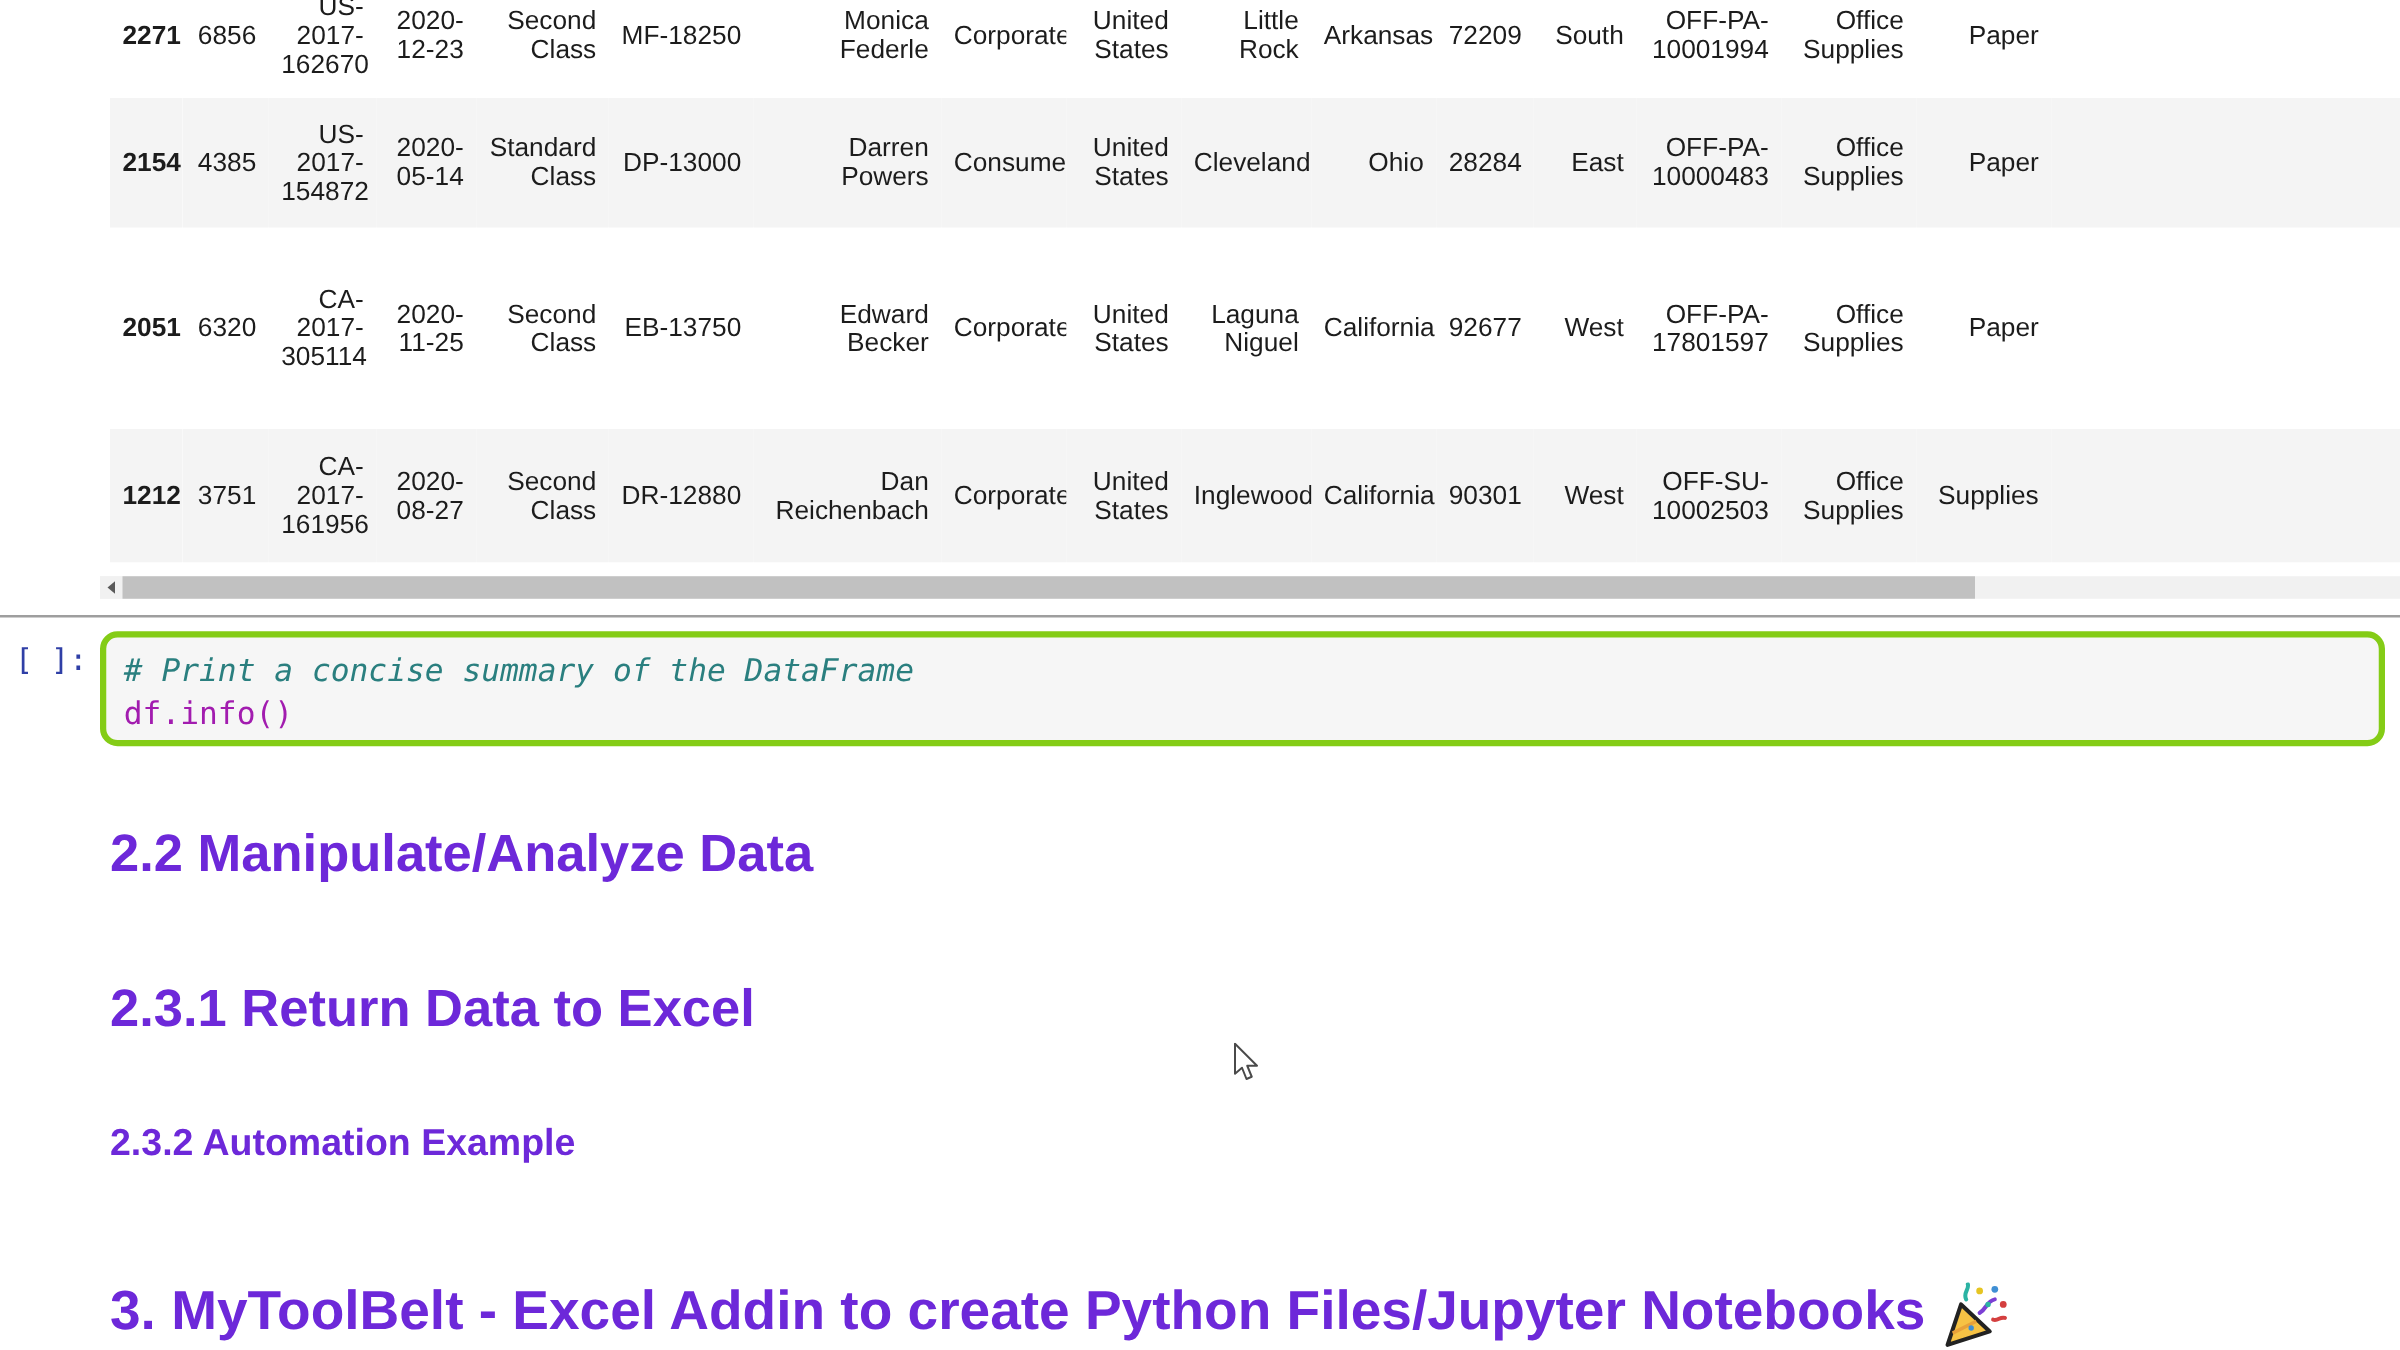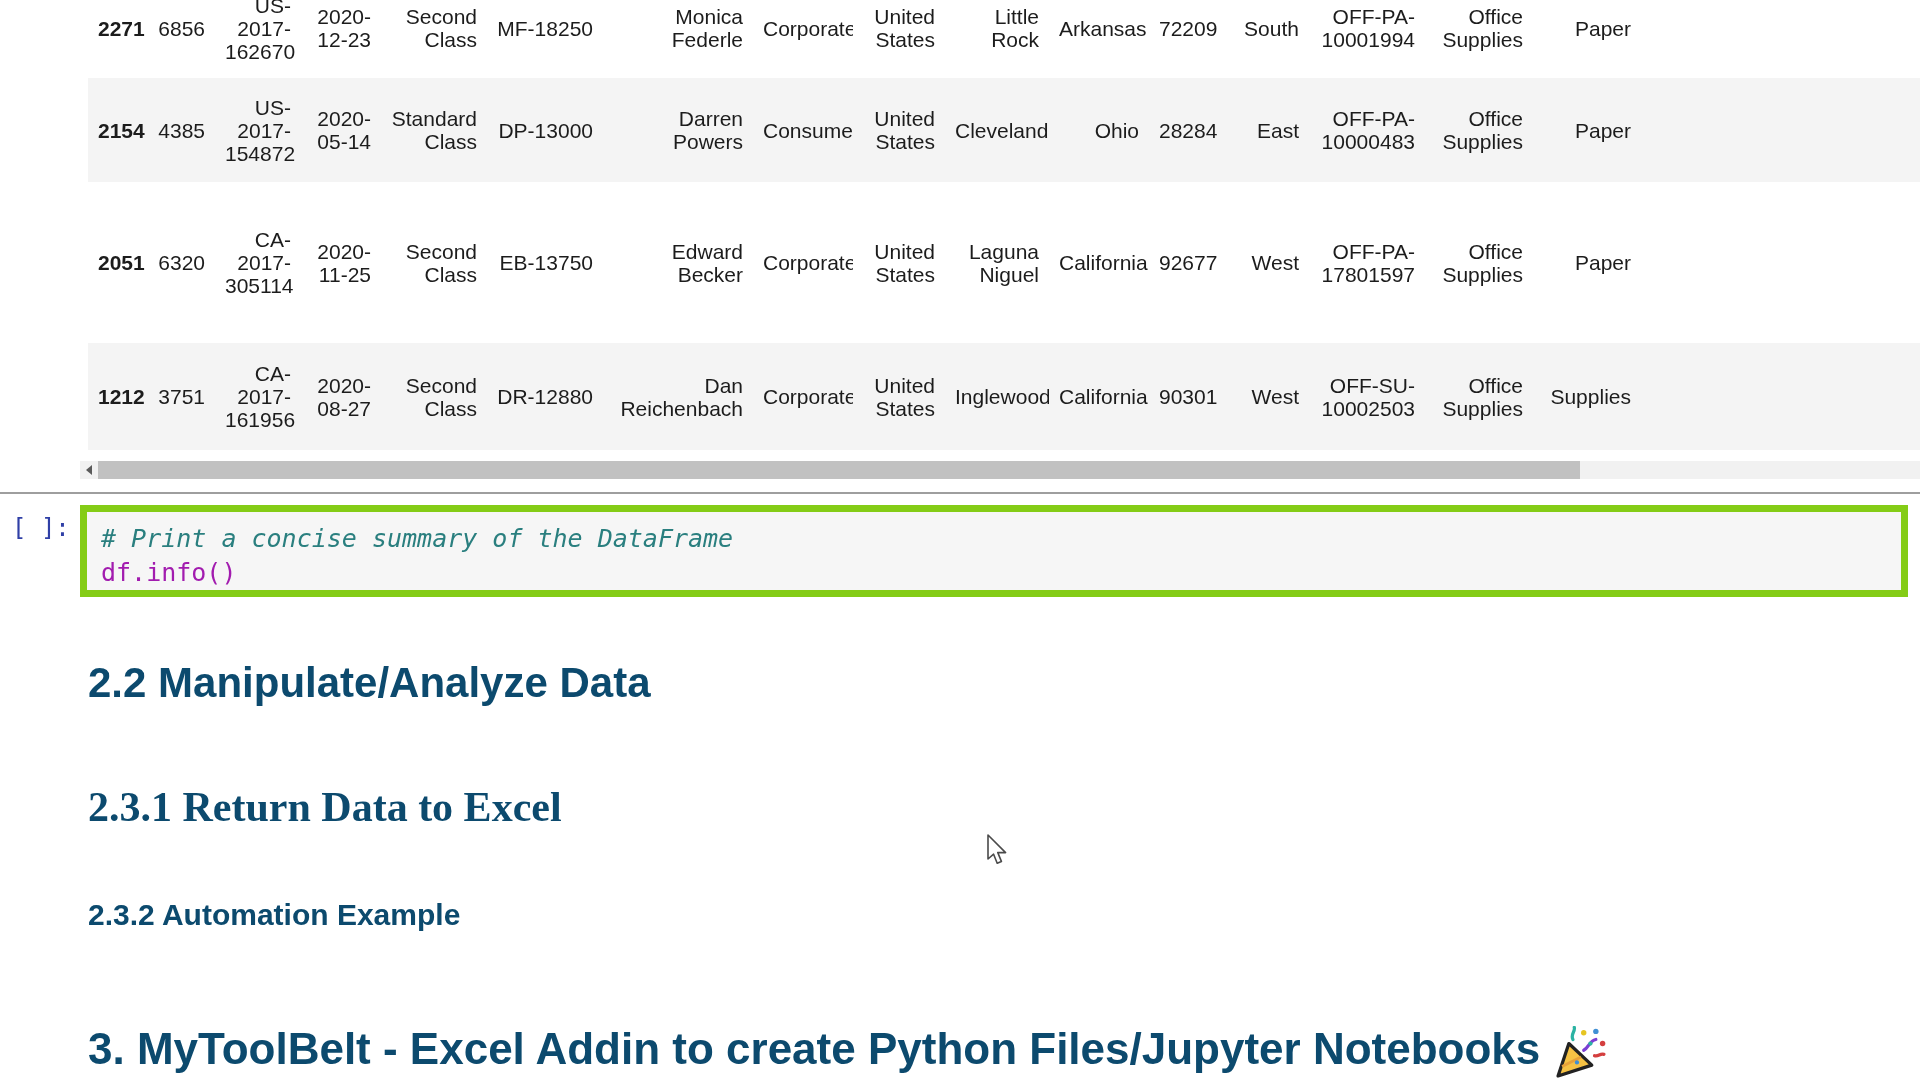--- a/index.html
+++ b/index.html
@@ -37,30 +37,30 @@
   }
   
   .divider{position:absolute;left:0;top:492px;width:1920px;height:2px;background:#9e9e9e;}
   
   .prompt{
     position:absolute;left:12px;top:514px;
     font-family:"DejaVu Sans Mono",monospace;font-size:24px;color:#2f3fa6;white-space:pre;
   }
   .code-cell{
     position:absolute;left:80px;top:505px;width:1828px;height:92px;
-    background:#f6f6f6;border:7px solid #84cc16;border-radius:0;box-sizing:border-box;
+    background:#f6f6f6;border:5px solid #84cc16;border-radius:14px;box-sizing:border-box;
     padding:10px 0 0 14px;
   }
   .code-cell .line{font-family:"DejaVu Sans Mono",monospace;font-size:25px;line-height:34px;white-space:pre;}
   .code-cell .comment{color:#2a7f7f;font-style:italic;}
   .code-cell .code{color:#a21caf;}
   
-  .md-h{position:absolute;left:88px;font-weight:bold;color:#0c4a6e;white-space:nowrap;line-height:1;}
+  .md-h{position:absolute;left:88px;font-weight:bold;color:#6d28d9;white-space:nowrap;line-height:1;}
   .h22{top:662px;font-size:42px;}
-  .h231{top:786px;font-size:42px;font-family:Liberation Serif, serif;}
+  .h231{top:786px;font-size:42px;}
   .h232{top:900px;font-size:30px;}
   .h3{top:1022px;font-size:44px;display:flex;align-items:center;gap:14px;}
   .party-icon{width:54px;height:54px;transform:translateY(4px);}
   
   .cursor{position:absolute;left:986px;top:834px;width:24px;height:34px;}
 </style>
 </head>
 <body>
 
 <div class="df-clip">

